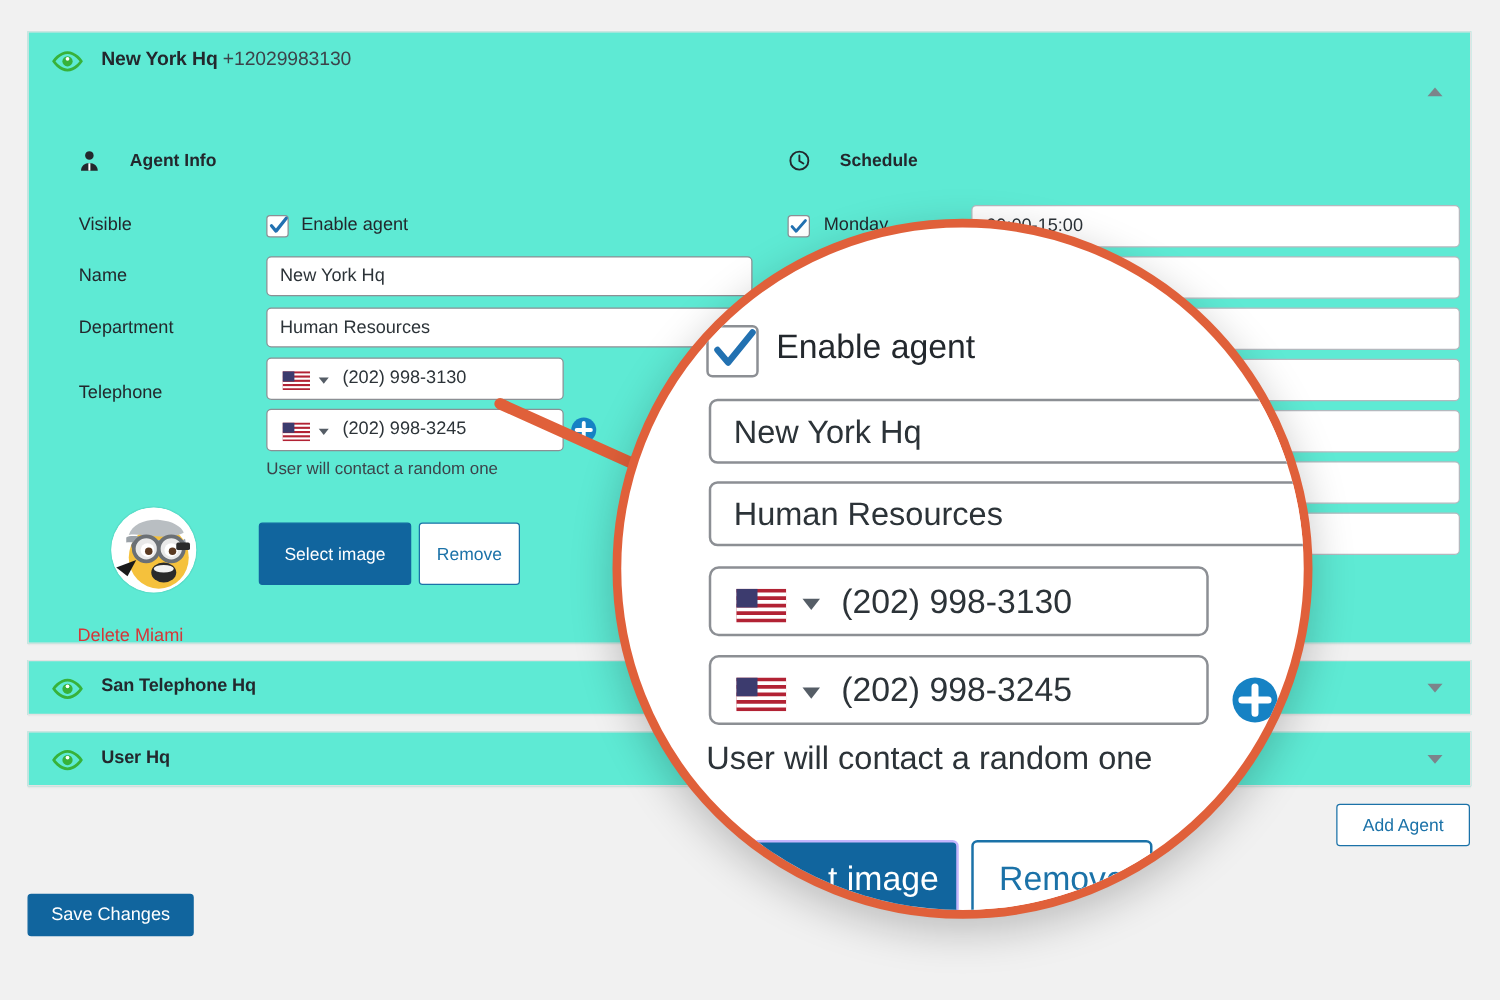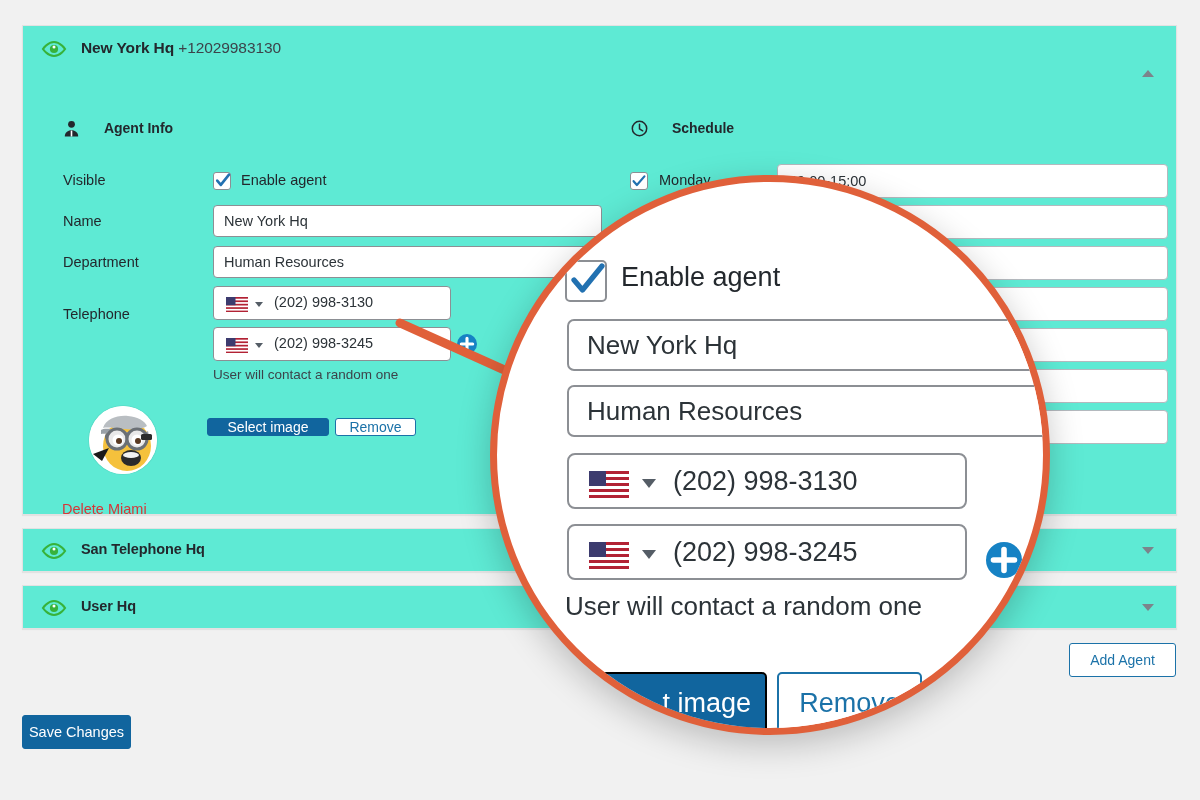--- a/index.html
+++ b/index.html
@@ -107,31 +107,31 @@
   }
 
   .avatar {
     position: absolute; left: 66px; top: 380px;
     width: 68px; height: 68px; border-radius: 50%;
     overflow: hidden; background: #fff;
     box-shadow: 0 0 0 1px rgba(0,0,0,.05);
   }
 
   .btn {
-    position: absolute; height: 18px; border-radius: 3px;
+    position: absolute; height: 50px; border-radius: 3px;
     font-family: "Liberation Sans", sans-serif; font-size: 14px;
     display: flex; align-items: center; justify-content: center;
     cursor: pointer; white-space: nowrap;
   }
   .btn-primary { background: #11659e; border: 1px solid #11659e; color: #fff; }
   .btn-secondary { background: #fff; border: 1px solid #1b72a8; color: #1b72a8; }
   .btn-select-image { left: 184px; top: 392px; width: 122px; }
   .btn-remove { left: 312px; top: 392px; width: 81px; }
   .btn-add-agent { left: 1069px; top: 643px; width: 107px; height: 34px; }
-  .btn-save { left: 22px; top: 715px; width: 109px; height: 34px; font-size: 14.5px; }
+  .btn-save { left: 22px; top: 715px; width: 133px; height: 34px; font-size: 14.5px; }
 
   .delete-agent {
     position: absolute; left: 39px; top: 475px;
     font-size: 14.5px; color: #d63638; cursor: pointer;
   }
 
   
   .sch-cbx { position: absolute; left: 607px; width: 18px; height: 18px;
     border: 1px solid #8c8f94; border-radius: 3px; background: #fff; }
   .sch-lbl { position: absolute; left: 636px; font-size: 14.5px; color: #23282d; }
@@ -190,21 +190,21 @@
   .lens-phnum { position: absolute; left: 104px; top: 11px; font-size: 27px; color: #2c3338; }
   .lens-plus { position: absolute; left: 487px; top: 358px; width: 40px; height: 40px; }
   .lens-hint { position: absolute; left: 68px; top: 409px; font-size: 26px; color: #2c3338; }
   .lens-btn {
     position: absolute; height: 62px; border-radius: 5px;
     display: flex; align-items: center; justify-content: center;
     font-family: "Liberation Sans", sans-serif; font-size: 27px;
     cursor: pointer; white-space: nowrap;
   }
   .lens-btn-select { left: 80px; top: 490px; width: 190px;
-    background: #11659e; color: #fff; border: 2px solid #000000;
+    background: #11659e; color: #fff; border: 2px solid #c4b5fd;
     justify-content: flex-end; padding-right: 14px; }
   .lens-btn-remove { left: 280px; top: 490px; width: 145px;
     background: #fff; color: #1b72a8; border: 2px solid #1b72a8; }
 </style>
 </head>
 <body>
 
 <div id="root">
 
   <div class="card expanded">

